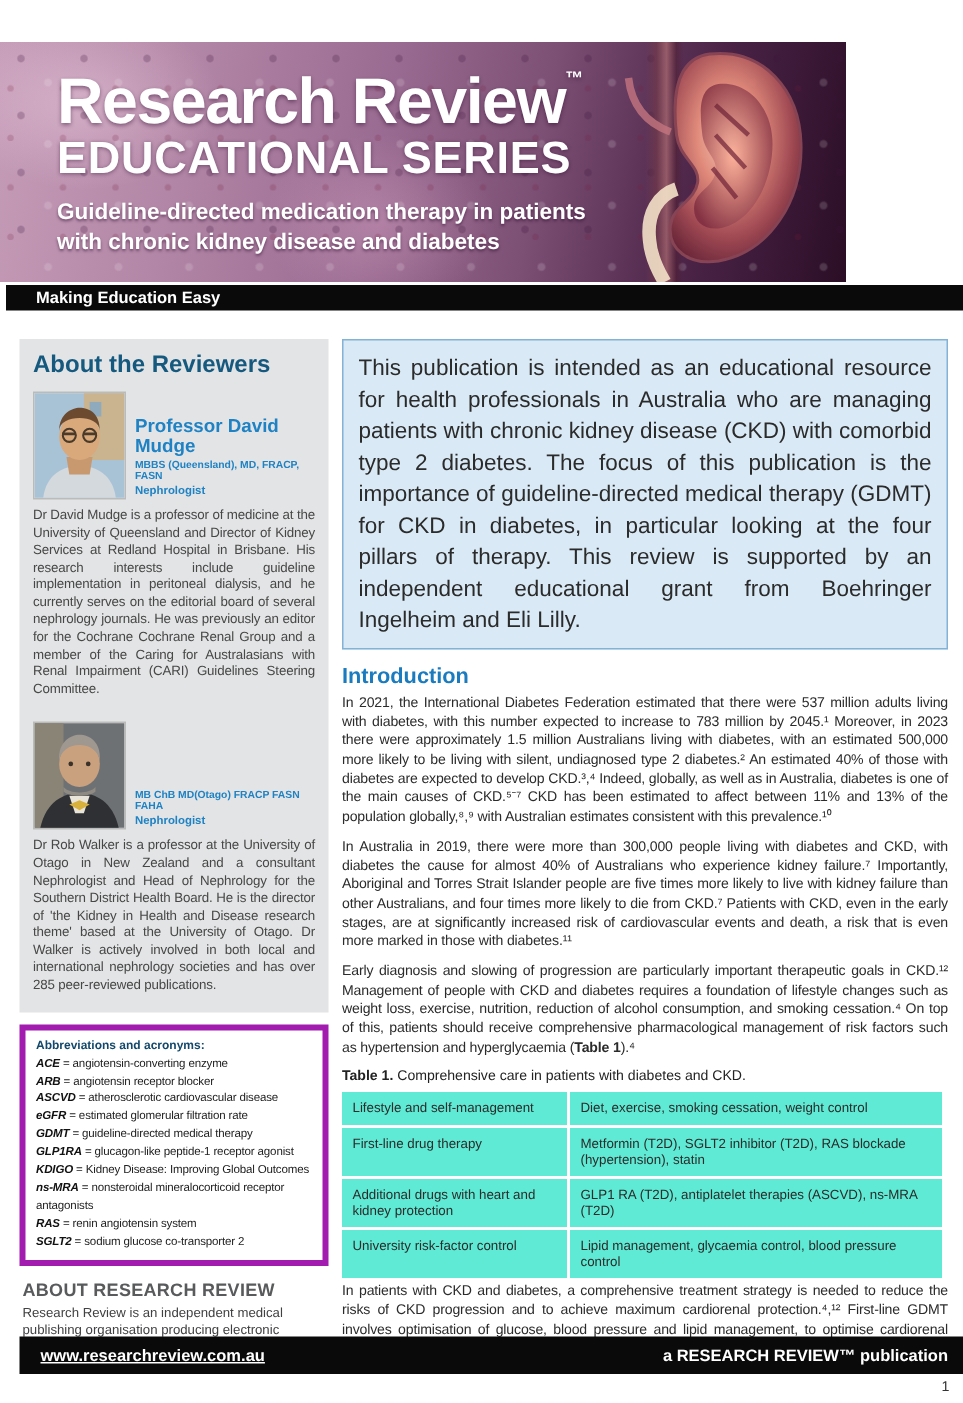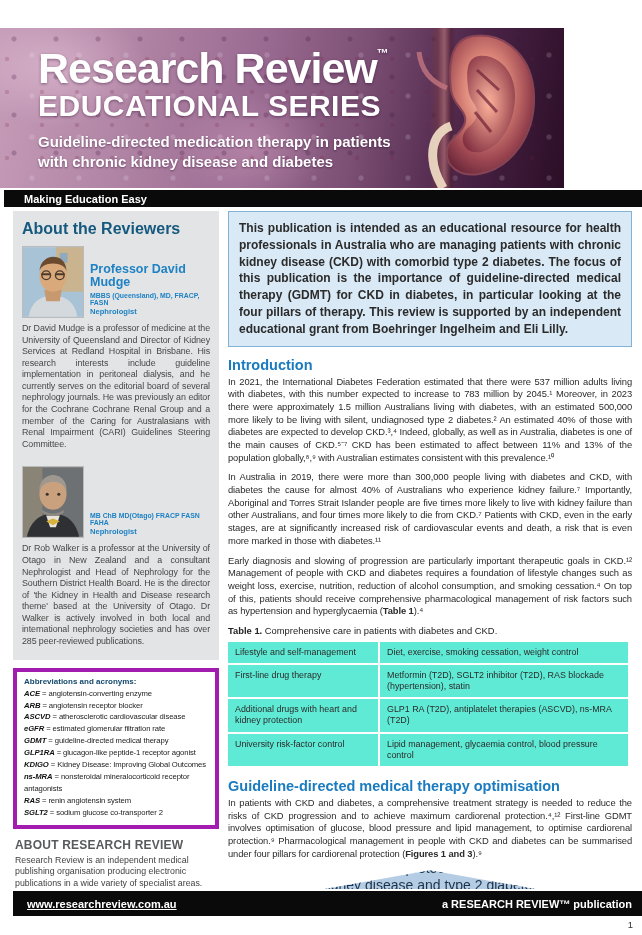--- a/index.html
+++ b/index.html
@@ -24,21 +24,21 @@
   .hero-text { position:relative; padding:16px 0 0 38px; color:#fff; z-index:3; }
   .hero-title { font-size:43px; font-weight:bold; letter-spacing:-1px; text-shadow:0 1px 3px rgba(40,0,40,.45); }
   .hero-title .tm { font-size:12px; vertical-align:26px; letter-spacing:0; }
   .hero-series { font-size:30px; font-weight:bold; letter-spacing:.5px; margin-top:-4px; text-shadow:0 1px 3px rgba(40,0,40,.45); }
   .hero-sub { font-size:15px; font-weight:bold; margin-top:9px; line-height:1.35; text-shadow:0 1px 2px rgba(40,0,40,.5); }
 
   .black-bar { position:absolute; left:4px; top:190px; width:642px; height:17px; background:#0a0a0a; color:#fff;
     font-size:11px; font-weight:bold; display:flex; align-items:center; padding-left:20px; }
 
   
-  .content { position:absolute; left:0; top:211px; width:642px; height:678px; display:flex; gap:9px; padding:0 10px 0 13px; overflow:hidden; }
+  .content { position:absolute; left:0; top:226px; width:642px; height:678px; display:flex; gap:9px; padding:0 10px 0 13px; overflow:hidden; }
   aside.left { width:206px; flex:none; }
   main.right { flex:1; min-width:0; }
 
   
   .gray-box { background:#e3e4e5; padding:9px 9px 12px 9px; }
   .gray-box h2 { color:#15597f; font-size:16px; font-weight:bold; margin-bottom:8px; }
   .reviewer-head { display:flex; gap:6px; margin-bottom:5px; }
   .reviewer-photo { flex:none; border:1px solid #bbb; }
   .reviewer-id { align-self:flex-end; padding-bottom:2px; }
   .reviewer-name { color:#1e82c4; font-size:12.5px; font-weight:bold; line-height:1.1; }
@@ -51,21 +51,21 @@
   .abbr-title { color:#12486b; font-size:8px; font-weight:bold; margin-bottom:2px; }
   .abbr-row { font-size:7.7px; color:#222; line-height:1.55; letter-spacing:-.1px; }
   .abbr-row b { color:#111;font-style:italic; }
 
   .about-rr { margin-top:9px; padding-left:2px; }
   .about-rr h3 { color:#595a5c; font-size:12px; font-weight:bold; letter-spacing:.2px; margin-bottom:3px; }
   .about-rr p { font-size:8.8px; color:#414042; line-height:1.3; margin-bottom:4px; }
 
   
   .intro-box { background:#d9e9f5; border:1px solid #82b2d6; padding:8px 10px; }
-  .intro-box p { font-size:12px; color:#2b2b2b; text-align:justify; line-height:1.4;font-weight:bold; }
+  .intro-box p { font-size:15px; color:#2b2b2b; text-align:justify; line-height:1.4; }
   h2.sec { color:#1a7bbf; font-size:14.5px; font-weight:bold; margin:10px 0 3px 0; }
   p.body { font-size:9.4px; color:#2b2b2b; text-align:justify; line-height:1.35; letter-spacing:-.1px; margin-bottom:7px; }
   p.tcap { font-size:9.4px; color:#222; margin:3px 0 4px 0; }
   table.t1 { width:100%; border-collapse:separate; border-spacing:2px; margin-left:-2px; }
   table.t1 td { background:#5eead4; font-size:8.9px; color:#2b2b2b; padding:5px 7px; vertical-align:top; line-height:1.25; }
   table.t1 td.c1 { width:150px; }
   p.tfoot { font-size:7.4px; color:#333; margin:2px 0 2px 0; }
 
   
   .figure-wrap { width:264px; margin:10px auto 0 auto; display:flex; flex-direction:column; align-items:center; }
@@ -217,21 +217,20 @@
             <td class="c1">Additional drugs with heart and kidney protection</td>
             <td>GLP1 RA (T2D), antiplatelet therapies (ASCVD), ns-MRA (T2D)</td>
           </tr>
           <tr>
             <td class="c1">University risk-factor control</td>
             <td>Lipid management, glycaemia control, blood pressure control</td>
           </tr>
         </tbody>
       </table>
 
-      <h2 class="sec">Guideline-directed medical therapy optimisation</h2>
       <p class="body"><span>In patients with CKD and diabetes, a comprehensive treatment strategy is needed to reduce the risks of CKD progression and to achieve maximum cardiorenal protection.⁴,¹² First-line GDMT involves optimisation of glucose, blood pressure and lipid management, to optimise cardiorenal protection.⁹ Pharmacological management in people with CKD and diabetes can be summarised under four pillars for cardiorenal protection (</span><b>Figures 1 and 3</b><span>).⁹</span></p>
 
       <div class="figure-wrap">
         <div class="roof" style="background: rgb(181, 205, 228);">
           <div>Cardiorenal protection in chronic</div>
           <div>kidney disease and type 2 diabetes mellitus</div>
         </div>
 
       </div>
 

